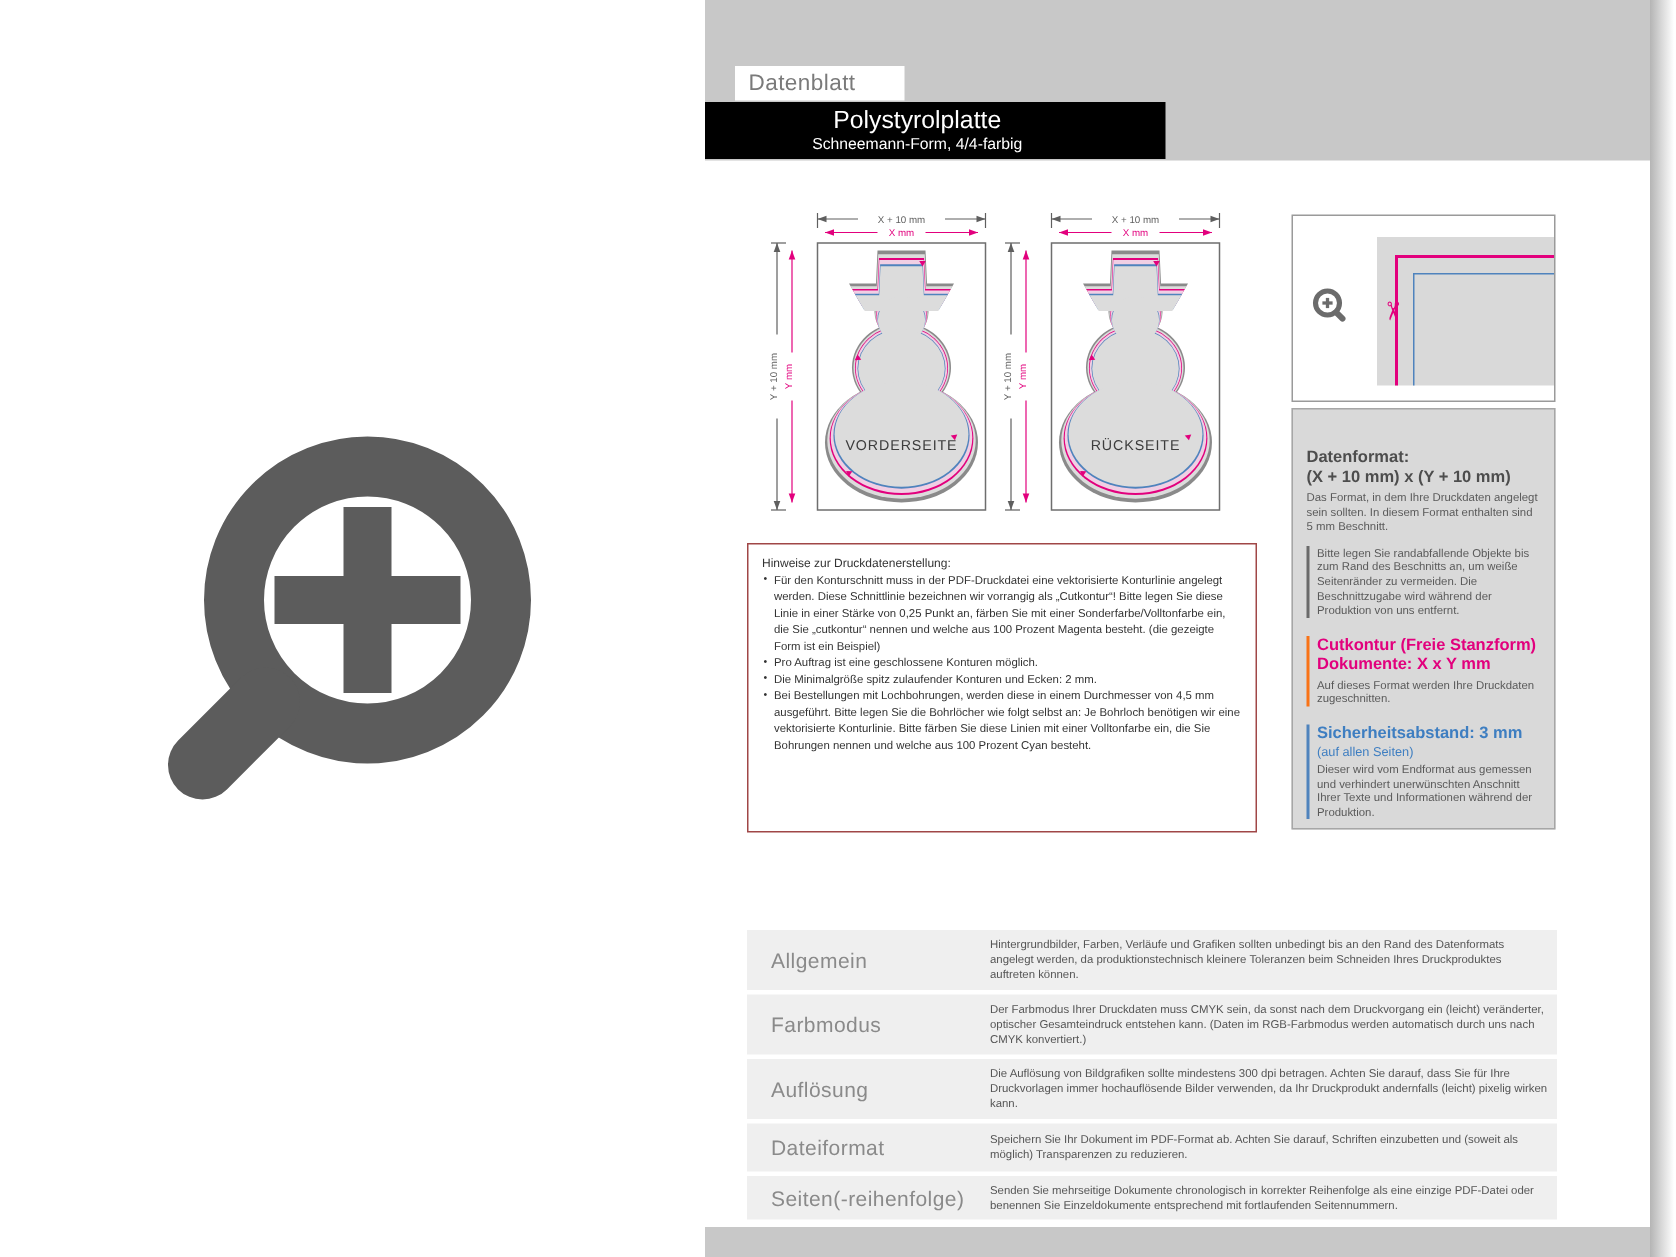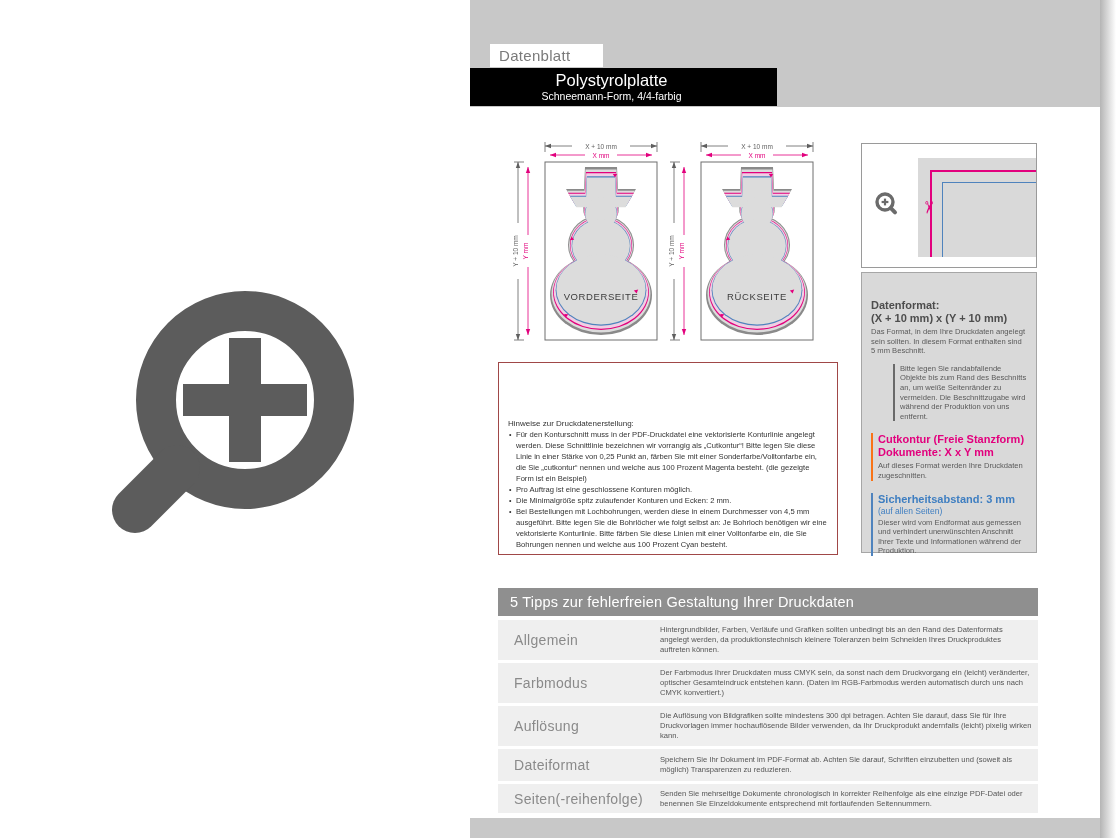--- a/index.html
+++ b/index.html
@@ -30,30 +30,30 @@
   #illus .cut{position:absolute;left:68px;top:26px;width:106px;height:87px;
     border-left:2px solid #e2007d;border-top:2px solid #e2007d;box-sizing:border-box;}
   #illus .safe{position:absolute;left:80px;top:38px;width:94px;height:75px;
     border-left:1.5px solid #4f83bd;border-top:1.5px solid #4f83bd;box-sizing:border-box;}
   #illus .scissors{position:absolute;left:59px;top:53px;color:#e2007d;font-size:17px;transform:rotate(90deg);}
   
   #info{left:391px;top:272px;width:176px;height:281px;background:#d9d9d9;border:1px solid #a6a6a6;
     box-sizing:border-box;padding:26px 9px;color:#5a5a5a;}
   #info .h1{font-size:11px;font-weight:bold;color:#4d4d4d;line-height:13px;}
   #info .body{font-size:7.6px;line-height:9.6px;margin-top:2px;}
-  #info .note{border-left:2px solid #6a6a6a;padding-left:5px;margin-top:8px;font-size:7.6px;line-height:9.6px;margin-left:22px;}
+  #info .note{border-left:2px solid #6a6a6a;padding-left:5px;margin-top:8px;font-size:7.6px;line-height:9.6px;}
   #info .cutsec{border-left:2px solid #f97316;padding-left:5px;margin-top:12px;}
   #info .cutsec .h1{color:#e2007d;}
   #info .safesec{border-left:2px solid #4f83bd;padding-left:5px;margin-top:12px;}
   #info .safesec .h1{color:#3e7ec1;}
   #info .safesec .sub{color:#3e7ec1;font-size:8.5px;line-height:10px;}
   
   #hinweise{left:28px;top:362px;width:340px;height:193px;border:1px solid #a04747;box-sizing:border-box;
     padding:7px 9px;color:#333;}
-  #hinweise .title{font-size:8px;line-height:11px;margin-top:48px;}
+  #hinweise .title{font-size:8px;line-height:11px;}
   #hinweise .b{font-size:7.6px;line-height:11px;padding-left:8px;position:relative;}
   #hinweise .b::before{content:"•";position:absolute;left:1px;top:0;font-size:7px;color:#333;}
   
   #tips-hdr{left:28px;top:588px;width:540px;height:28px;background:#8f8f8f;color:#fff;
     font-size:14.5px;line-height:28px;padding-left:12px;box-sizing:border-box;letter-spacing:.2px;}
   .trow{left:28px;width:540px;background:#efefef;}
   .trow .lbl{position:absolute;left:16px;top:50%;transform:translateY(-50%);
     font-size:14px;color:#8a8a8a;letter-spacing:.3px;}
   .trow .txt{position:absolute;left:162px;top:50%;transform:translateY(-50%);width:372px;
     font-size:7.6px;line-height:10px;color:#555;}
@@ -232,21 +232,20 @@
     </div>
 
     <div id="hinweise" class="abs">
       <div class="title">Hinweise zur Druckdatenerstellung:</div>
       <div class="b">Für den Konturschnitt muss in der PDF-Druckdatei eine vektorisierte Konturlinie angelegt werden. Diese Schnittlinie bezeichnen wir vorrangig als „Cutkontur“! Bitte legen Sie diese Linie in einer Stärke von 0,25 Punkt an, färben Sie mit einer Sonderfarbe/Volltonfarbe ein, die Sie „cutkontur“ nennen und welche aus 100 Prozent Magenta besteht. (die gezeigte Form ist ein Beispiel)</div>
       <div class="b">Pro Auftrag ist eine geschlossene Konturen möglich.</div>
       <div class="b">Die Minimalgröße spitz zulaufender Konturen und Ecken: 2 mm.</div>
       <div class="b">Bei Bestellungen mit Lochbohrungen, werden diese in einem Durchmesser von 4,5 mm ausgeführt. Bitte legen Sie die Bohrlöcher wie folgt selbst an: Je Bohrloch benötigen wir eine vektorisierte Konturlinie. Bitte färben Sie diese Linien mit einer Volltonfarbe ein, die Sie Bohrungen nennen und welche aus 100 Prozent Cyan besteht.</div>
     </div>
 
-    <div id="tips-hdr" class="abs">5 Tipps zur fehlerfreien Gestaltung Ihrer Druckdaten</div>
 
     <div class="trow abs" style="top:620px;height:40px;">
       <div class="lbl">Allgemein</div>
       <div class="txt">Hintergrundbilder, Farben, Verläufe und Grafiken sollten unbedingt bis an den Rand des Datenformats angelegt werden, da produktionstechnisch kleinere Toleranzen beim Schneiden Ihres Druckproduktes auftreten können.</div>
     </div>
     <div class="trow abs" style="top:663px;height:40px;">
       <div class="lbl">Farbmodus</div>
       <div class="txt">Der Farbmodus Ihrer Druckdaten muss CMYK sein, da sonst nach dem Druckvorgang ein (leicht) veränderter, optischer Gesamteindruck entstehen kann. (Daten im RGB-Farbmodus werden automatisch durch uns nach CMYK konvertiert.)</div>
     </div>
     <div class="trow abs" style="top:706px;height:40px;">

